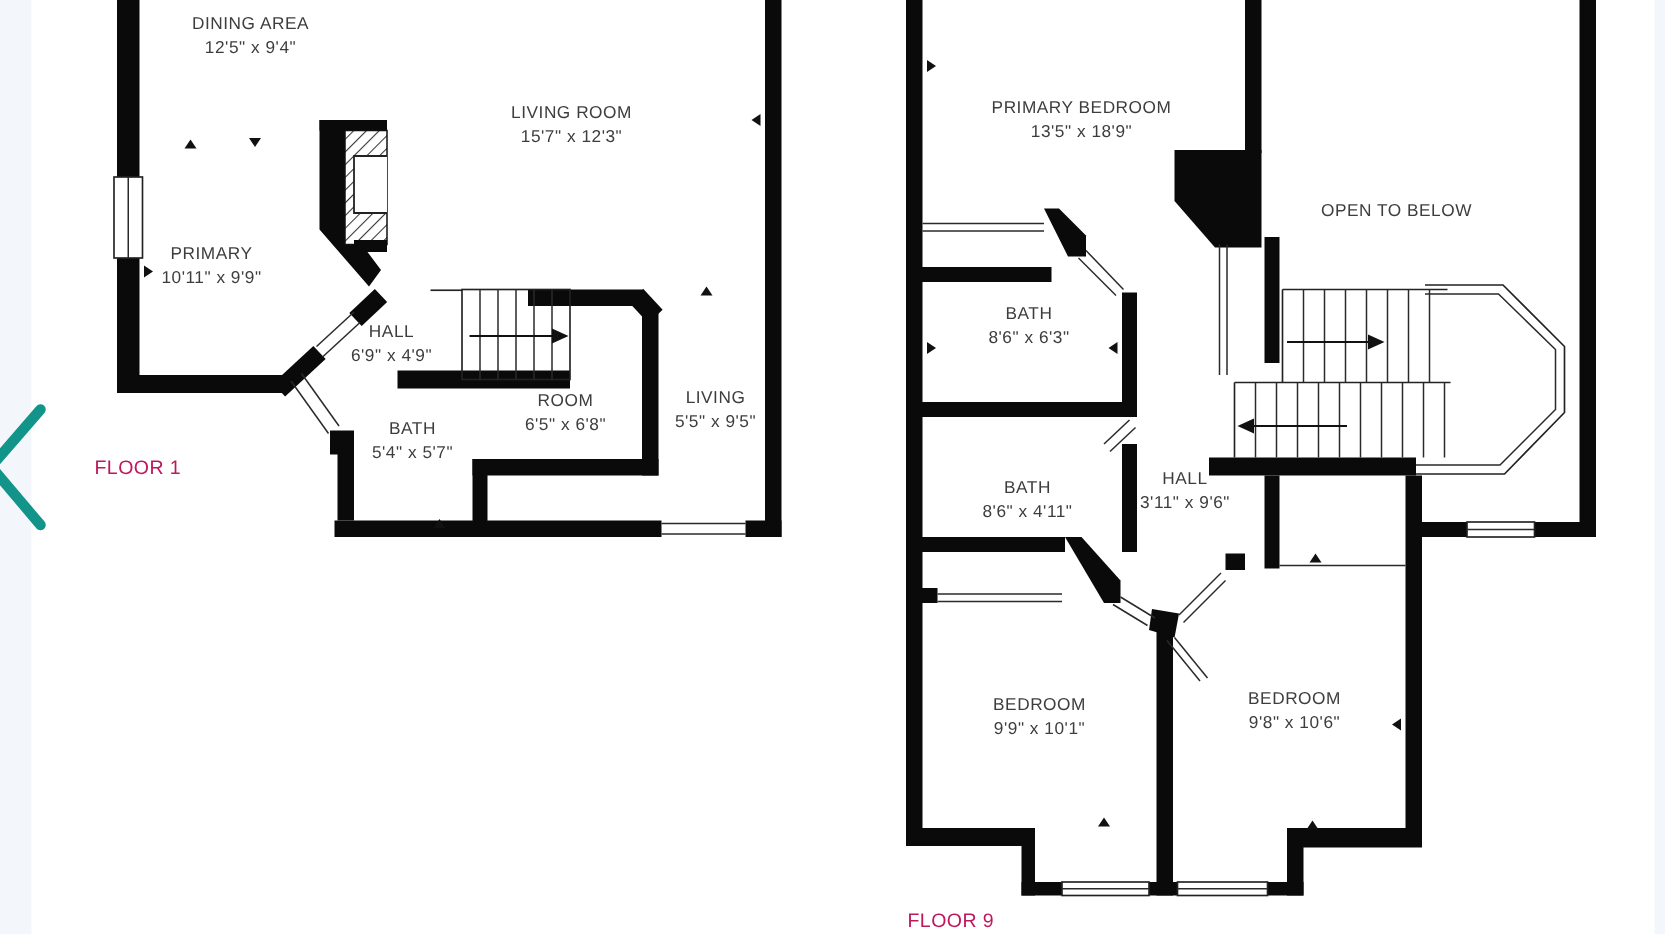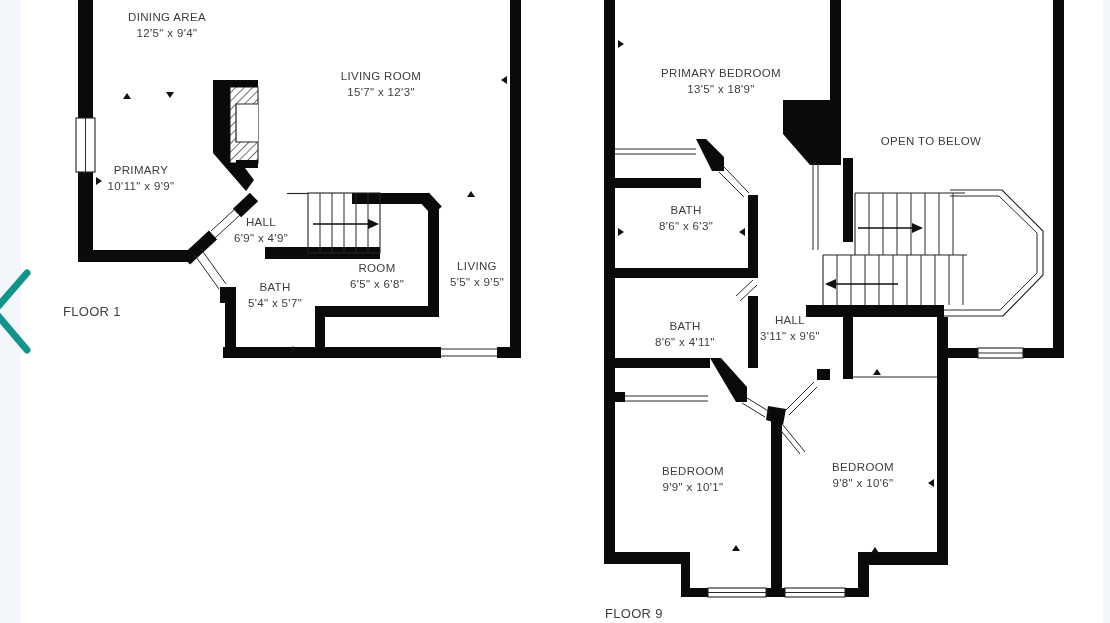--- a/index.html
+++ b/index.html
@@ -13,21 +13,21 @@
   .walls line{stroke:var(--wall,#0a0a0a);}
   .thin{stroke:#222;stroke-width:1.1;fill:none;}
   .thin2{stroke:#2a2a2a;stroke-width:1;fill:none;}
   .tick{fill:#111;}
   .winbox{fill:#fff;stroke:#222;stroke-width:1.1;}
   .openwhite{fill:#fff;stroke:#222;stroke-width:1.2;}
   .arrowline{stroke:#111;stroke-width:1.3;fill:none;}
   .arrowhead{fill:#111;}
   .room-label{position:absolute;transform:translate(-50%,-50%);text-align:center;white-space:nowrap;
               font-size:11.5px;line-height:15.5px;letter-spacing:.35px;color:var(--label_text,#3d3d3d);}
-  .floor-label{position:absolute;font-size:13px;letter-spacing:.3px;color:#404040;white-space:nowrap;}
+  .floor-label{position:absolute;font-size:13px;letter-spacing:.3px;color:#be185d;white-space:nowrap;}
   .chev{stroke:var(--accent_chevron,#12948a);stroke-width:7;fill:none;stroke-linecap:round;stroke-linejoin:round;}
 </style>
 </head>
 <body>
 
 <div class="stage">
   <div class="strip strip-left"></div>
   <div class="strip strip-right"></div>
 
   <svg class="plan" width="1110" height="623" viewBox="0 0 1110 623">

